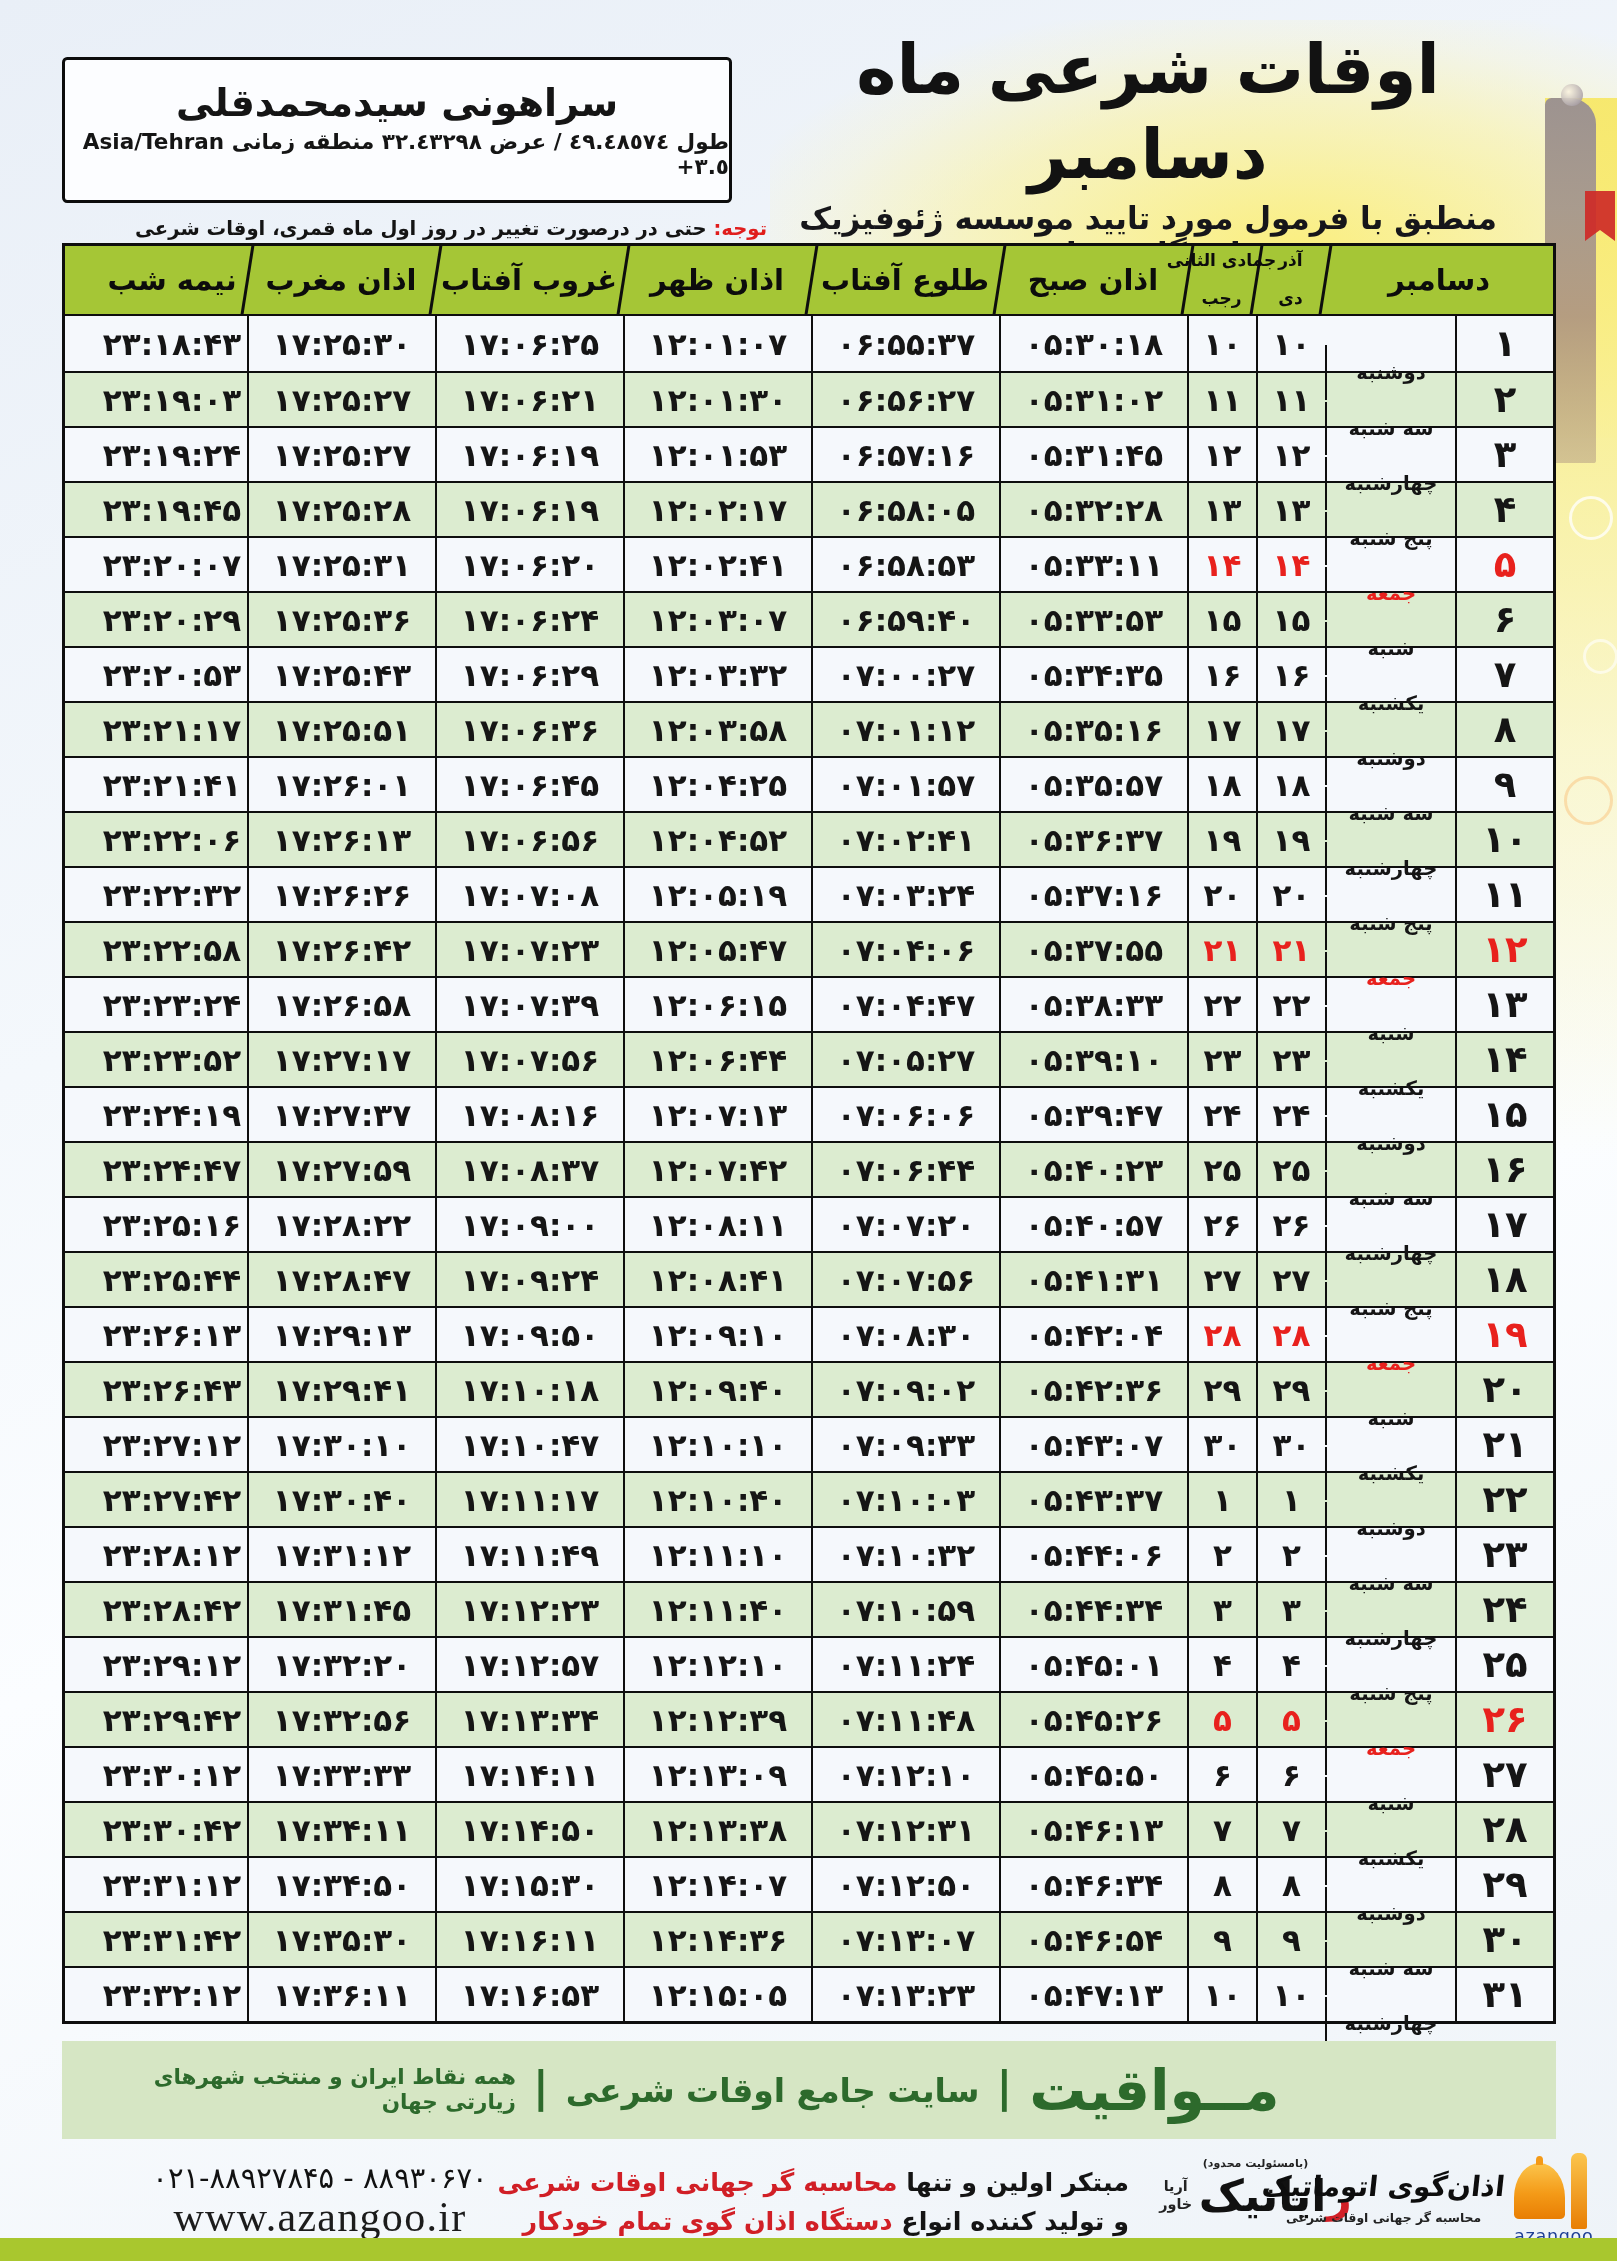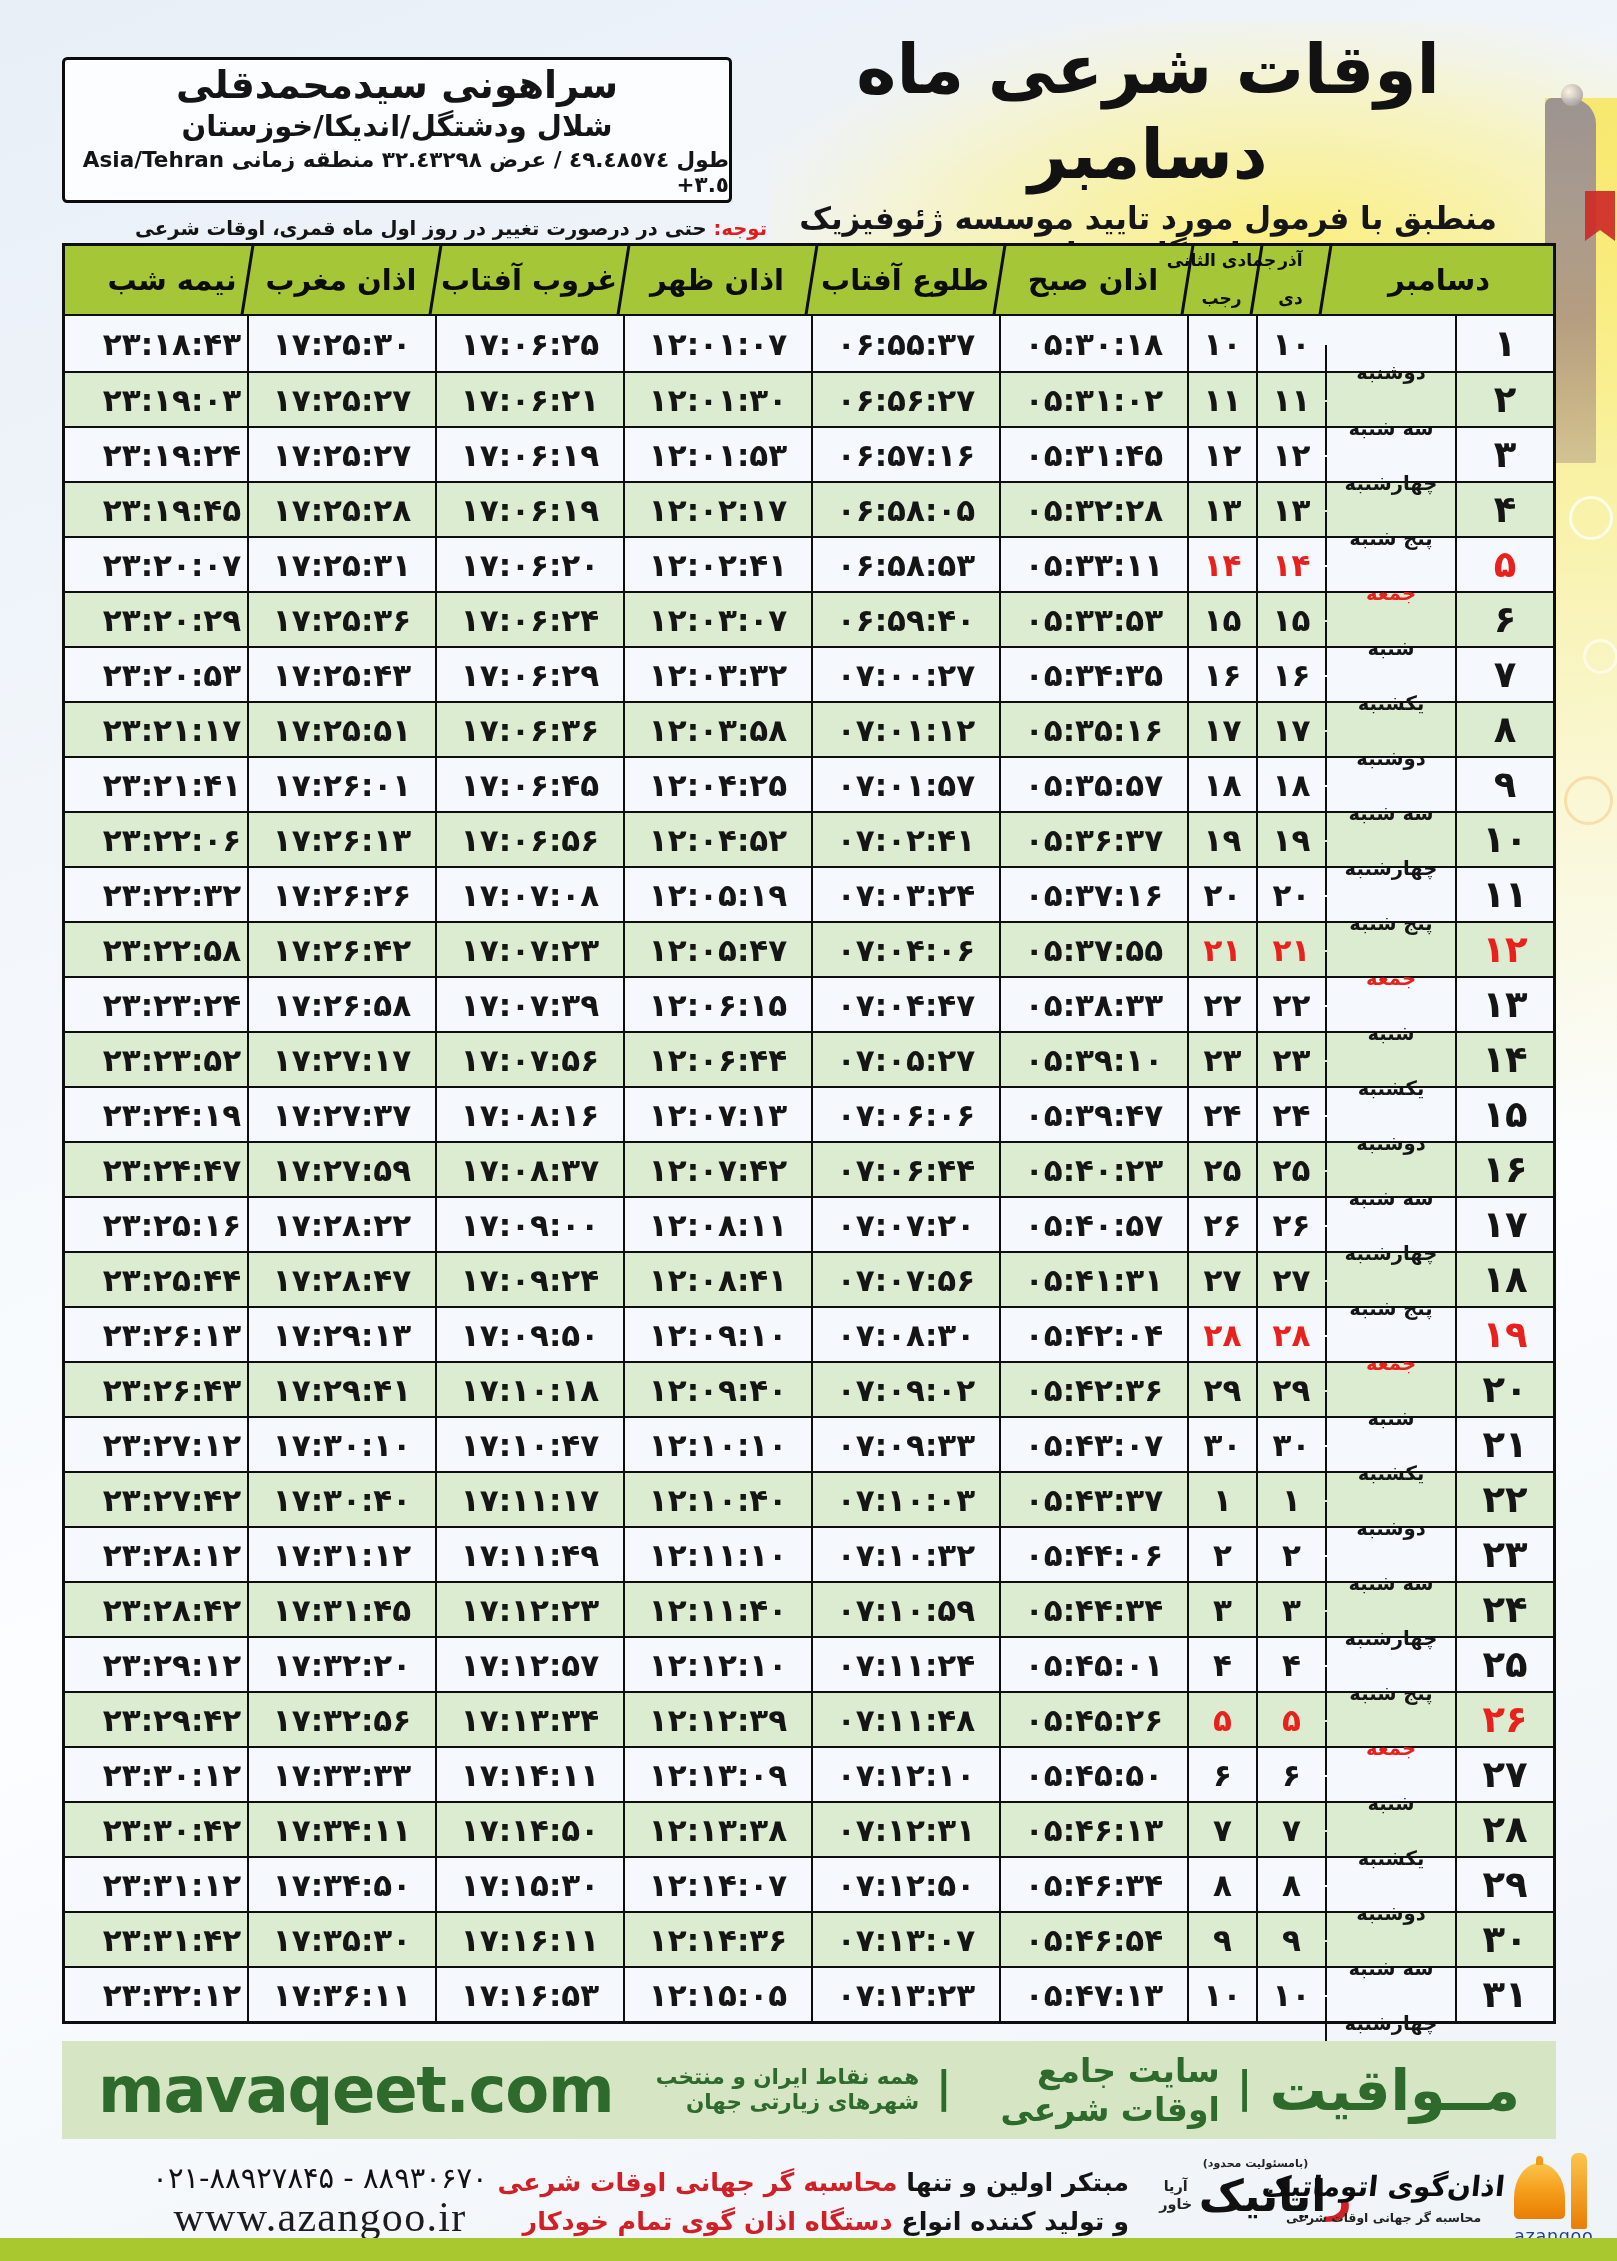--- a/index.html
+++ b/index.html
@@ -128,21 +128,20 @@
   <div class="ribbon"></div>
 
   <div class="title-block">
     <div class="main-title">اوقات شرعی ماه دسامبر</div>
     <div class="subtitle">منطبق با فرمول مورد تایید موسسه ژئوفیزیک دانشگاه تهران</div>
     <div class="date-line">١٤٠٤ شمسی | ١٤٤٧ قمری | ٢٠٢٥ میلادی</div>
   </div>
 
   <div class="info-box">
     <div class="info-name">سراهونی سیدمحمدقلی</div>
-    <div class="info-addr">شلال ودشتگل/اندیکا/خوزستان</div>
     <div class="info-coords">
       <span>طول ٤٩.٤٨٥٧٤ / عرض ٣٢.٤٣٢٩٨ منطقه زمانی</span>
       <span dir="ltr">Asia/Tehran +٣.٥</span>
     </div>
   </div>
 
   <div class="note-line">
     <span class="note-label">توجه:</span><span> حتی در درصورت تغییر در روز اول ماه قمری، اوقات شرعی کماکان برای روزهای شمسی و میلادی معتبر است.</span>
   </div>
 
@@ -534,21 +533,20 @@
           <div class="c c-time w-time">۰۷:۱۳:۲۳</div>
           <div class="c c-time w-time">۱۲:۱۵:۰۵</div>
           <div class="c c-time w-time">۱۷:۱۶:۵۳</div>
           <div class="c c-time w-time">۱۷:۳۶:۱۱</div>
           <div class="c c-time w-mid">۲۳:۳۲:۱۲</div>
         </div>
       </div>
   </div>
 
   <div class="footer-band">
-    <div class="mavaqeet-url">mavaqeet.com</div>
     <div class="footer-fa">
       <span class="brand-big">مــواقیت</span>
       <span class="brand-sep">|</span>
       <span class="brand-mid">سایت جامع اوقات شرعی</span>
       <span class="brand-sep">|</span>
       <span class="brand-small">همه نقاط ایران و منتخب شهرهای زیارتی جهان</span>
     </div>
   </div>
 
   <div class="phones">۰۲۱-۸۸۹۲۷۸۴۵ - ۸۸۹۳۰۶۷۰</div>

